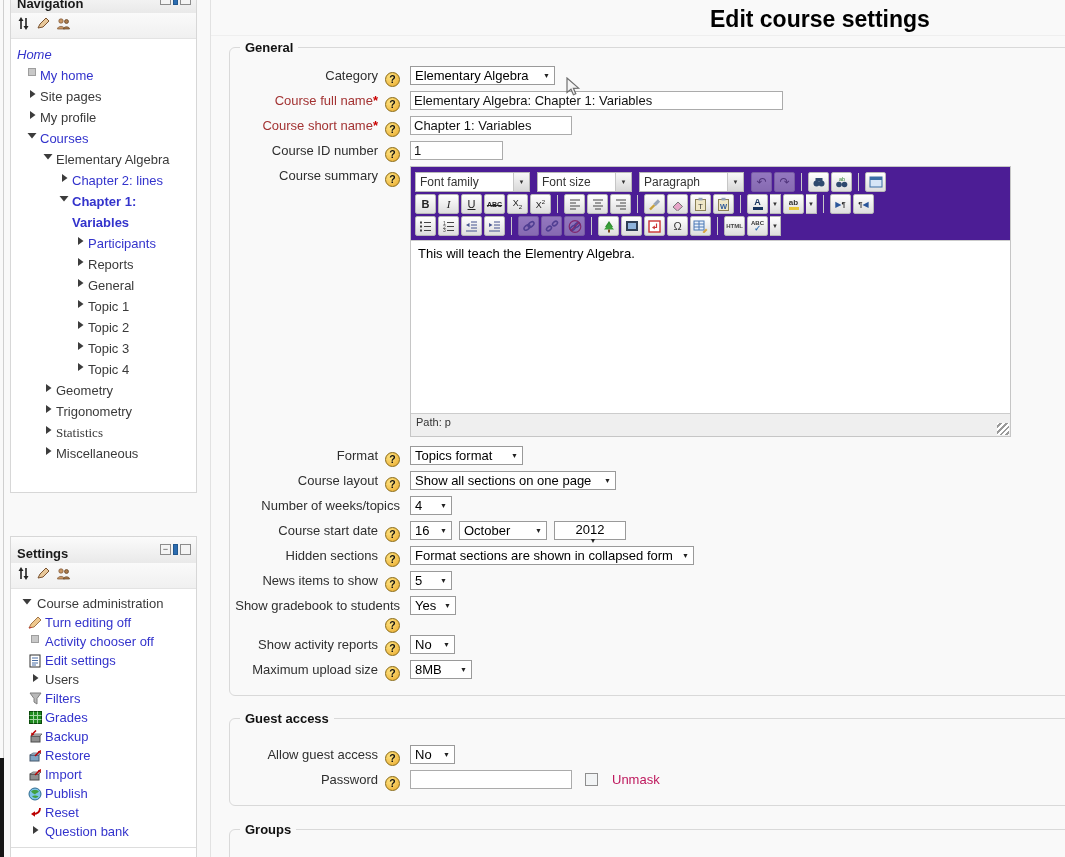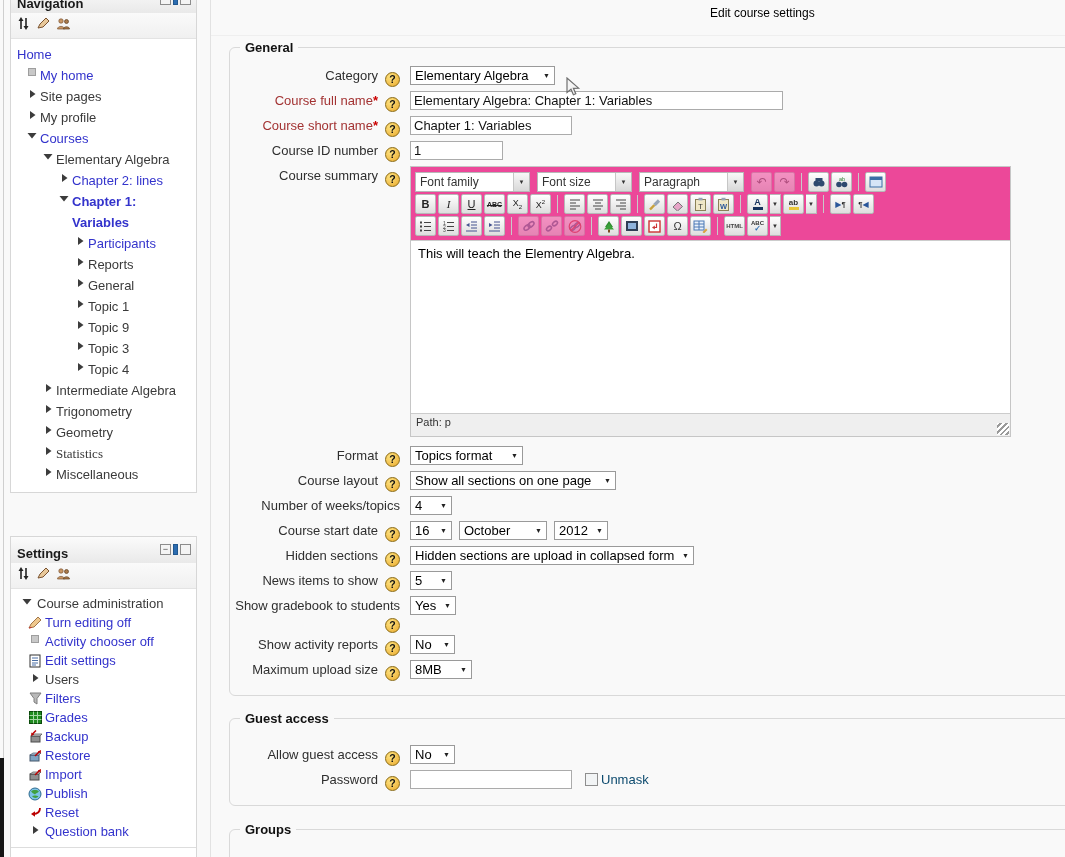--- a/index.html
+++ b/index.html
@@ -23,40 +23,40 @@
   .ticon{flex:none;display:inline-flex;align-items:center;justify-content:center;padding-top:3px;}
   .nav-tree .ticon{width:16px;}
   .set-tree .ticon{width:20px;}
   .tlabel{color:#3A3A3A;}
   .tlink{color:#3333CC;}
   .tbold{font-weight:bold;}
   .tdivider{border-top:1px solid #DDD;margin:6px -3px 6px -6px;}
 
   
   #main{position:absolute;left:210px;top:0;width:855px;height:857px;border-left:1px solid #E2E2E2;background:#F9F9F9;}
-  .page-title{position:absolute;left:499px;top:6px;font-size:12px;font-weight:normal;color:#000;white-space:nowrap;}
+  .page-title{position:absolute;left:499px;top:6px;font-size:23px;font-weight:bold;color:#000;white-space:nowrap;}
   .header-rule{position:absolute;left:0;top:35px;width:855px;border-top:1px solid #EFEFEF;}
   fieldset.fset{position:absolute;left:18px;width:1110px;border:1px solid #D9D9D9;border-radius:6px;margin:0;padding:6px 0 10px 4px;background:transparent;}
   fieldset.fset legend{font-weight:bold;font-size:13px;color:#111;padding:0 5px;margin-left:6px;}
   .frow{display:flex;align-items:flex-start;min-height:23px;margin-bottom:2px;}
   .frow.first{margin-top:5px;}
   .flabel{flex:0 0 166px;text-align:right;font-size:13px;color:#2F2F2F;padding-top:2px;line-height:16px;}
   .flabel .req-label{color:#A33333;}
   .asterisk{color:#CC0000;font-weight:bold;}
   .help{display:inline-block;width:15px;height:15px;border-radius:50%;background:radial-gradient(circle at 35% 30%,#FFE482,#E9A92C);border:1px solid #8A6A14;color:#111;font-size:10.5px;font-weight:bold;text-align:center;line-height:13px;margin-left:7px;vertical-align:-3px;box-sizing:border-box;cursor:pointer;}
   .ffield{margin-left:10px;display:flex;gap:7px;align-items:center;flex-wrap:nowrap;}
   .sel{display:inline-flex;align-items:center;justify-content:space-between;height:19px;border:1px solid #9A9A9A;background:#FFF;font-size:13px;padding:0 4px;box-sizing:border-box;cursor:default;}
   .sel-a{font-size:7px;color:#222;margin-left:6px;}
   .tinput{height:19px;border:1px solid #ABABAB;background:#FFF;font-size:13px;padding:0 3px;box-sizing:border-box;font-family:"Liberation Sans",sans-serif;color:#111;}
   .cbwrap{display:inline-flex;align-items:center;margin-left:6px;}
   .cb{display:inline-block;width:13px;height:13px;border:1px solid #8E8E8E;background:#F2F4F5;box-sizing:border-box;}
-  .cb-label{font-size:13px;color:#0c4a6e;margin-left:3px;}
+  .cb-label{font-size:13px;color:#be185d;margin-left:14px;}
 
   
-  .editor{width:601px;border:1px solid #C6C6C6;background:#ec4899;box-sizing:border-box;margin-bottom:7px;}
+  .editor{width:601px;border:1px solid #C6C6C6;background:#4c1d95;box-sizing:border-box;margin-bottom:7px;}
   .tb{padding:3px 4px 2px 4px;}
   .tb-row{display:flex;align-items:center;gap:2px;margin:2px 0;}
   .tdrop{height:20px;border:1px solid #B8B8B8;background:#FFF;display:inline-flex;align-items:center;font-size:12px;color:#333;padding:0 0 0 4px;margin-right:5px;box-sizing:border-box;cursor:default;}
   .tdrop-a{width:15px;height:18px;background:linear-gradient(#F8F8F8,#D8D8D8);border-left:1px solid #C6C6C6;display:inline-flex;align-items:center;justify-content:center;font-size:6px;color:#333;margin-left:5px;}
   .tbtn{width:21px;height:20px;border:1px solid #B8B8B8;background:linear-gradient(#FFFFFF,#DEDEDE);display:inline-flex;align-items:center;justify-content:center;font-size:10px;color:#222;border-radius:2px;box-sizing:border-box;cursor:pointer;flex:none;}
   .tbtn.dis{opacity:.4;}
   .tbdd{width:11px;height:20px;border:1px solid #B8B8B8;border-left:none;background:linear-gradient(#FFFFFF,#DEDEDE);display:inline-flex;align-items:center;justify-content:center;font-size:6px;color:#333;box-sizing:border-box;cursor:pointer;flex:none;}
   .tsep{width:1px;height:18px;background:#C9C9C9;margin:0 4px;flex:none;}
   .ed-content{background:#FFF;border-top:1px solid #CCC;height:162px;font-size:13px;padding:5px 7px;color:#000;}
   .ed-path{background:#EFEFEF;border-top:1px solid #CCC;height:18px;font-size:11px;color:#333;padding:2px 5px;box-sizing:content-box;position:relative;}
@@ -92,21 +92,21 @@
             <path d="M2 11 L4 7 L10 1 L13 4 L7 10 Z" fill="#E8C89A" stroke="#7A5230"></path>
           </svg></span>
       <span><svg width="15" height="13">
             <circle cx="5" cy="4" r="2.2" fill="#C89664" stroke="#7A5230" stroke-width=".7"></circle>
             <path d="M1.5 12 C1.5 8.5 8.5 8.5 8.5 12 Z" fill="#C89664" stroke="#7A5230" stroke-width=".7"></path>
             <circle cx="10.5" cy="4.5" r="2" fill="#A8794C" stroke="#5E3D1E" stroke-width=".7"></circle>
             <path d="M7.5 12 C7.5 9 13.5 9 13.5 12 Z" fill="#A8794C" stroke="#5E3D1E" stroke-width=".7"></path>
           </svg></span>
     </div>
     <div class="tree nav-tree" id="nav-tree">
-        <div class="titem" style="padding-left: 0px;">
+        <div class="titem" style="padding-left: 0px; font-style: italic;">
           <span class="tlabel tlink">Home</span>
         </div>
         <div class="titem" style="padding-left: 7px;">
           <span class="ticon">
             <span style="display:inline-block;width:6px;height:6px;background:#C8C8C8;border:1px solid #9E9E9E"></span>
           </span>
           <span class="tlabel tlink">My home</span>
         </div>
         <div class="titem" style="padding-left: 7px;">
           <span class="ticon">
@@ -187,21 +187,21 @@
             </svg>
           </span>
           <span class="tlabel">Topic 1</span>
         </div>
         <div class="titem" style="padding-left: 55px;">
           <span class="ticon">
             <svg width="9" height="10">
               <path d="M2 1 L7.5 5 L2 9 Z" fill="#3C3C3C"></path>
             </svg>
           </span>
-          <span class="tlabel">Topic 9</span>
+          <span class="tlabel">Topic 2</span>
         </div>
         <div class="titem" style="padding-left: 55px;">
           <span class="ticon">
             <svg width="9" height="10">
               <path d="M2 1 L7.5 5 L2 9 Z" fill="#3C3C3C"></path>
             </svg>
           </span>
           <span class="tlabel">Topic 3</span>
         </div>
         <div class="titem" style="padding-left: 55px;">
@@ -211,37 +211,29 @@
             </svg>
           </span>
           <span class="tlabel">Topic 4</span>
         </div>
         <div class="titem" style="padding-left: 23px;">
           <span class="ticon">
             <svg width="9" height="10">
               <path d="M2 1 L7.5 5 L2 9 Z" fill="#3C3C3C"></path>
             </svg>
           </span>
-          <span class="tlabel">Intermediate Algebra</span>
+          <span class="tlabel">Geometry</span>
         </div>
         <div class="titem" style="padding-left: 23px;">
           <span class="ticon">
             <svg width="9" height="10">
               <path d="M2 1 L7.5 5 L2 9 Z" fill="#3C3C3C"></path>
             </svg>
           </span>
           <span class="tlabel">Trigonometry</span>
-        </div>
-        <div class="titem" style="padding-left: 23px;">
-          <span class="ticon">
-            <svg width="9" height="10">
-              <path d="M2 1 L7.5 5 L2 9 Z" fill="#3C3C3C"></path>
-            </svg>
-          </span>
-          <span class="tlabel">Geometry</span>
         </div>
         <div class="titem" style="padding-left: 23px; font-family: Liberation Serif, serif;">
           <span class="ticon">
             <svg width="9" height="10">
               <path d="M2 1 L7.5 5 L2 9 Z" fill="#3C3C3C"></path>
             </svg>
           </span>
           <span class="tlabel">Statistics</span>
         </div>
         <div class="titem" style="padding-left: 23px;">
@@ -753,31 +745,31 @@
             <div class="flabel"><span>Course start date</span><span class="help">?</span></div>
             <div class="ffield">
               <span class="sel" style="width: 42px;">
                 <span class="sel-t">16</span>
                 <span class="sel-a">▼</span>
               </span>
               <span class="sel" style="width: 88px;">
                 <span class="sel-t">October</span>
                 <span class="sel-a">▼</span>
               </span>
-              <span class="sel" style="width: 54px;">
+              <span class="sel" style="width: 72px; flex-direction: column;">
                 <span class="sel-t">2012</span>
                 <span class="sel-a">▼</span>
               </span>
             </div>
           </div>
           <div class="frow">
             <div class="flabel"><span>Hidden sections</span><span class="help">?</span></div>
             <div class="ffield">
               <span class="sel" style="width: 284px;">
-                <span class="sel-t">Hidden sections are upload in collapsed form</span>
+                <span class="sel-t">Format sections are shown in collapsed form</span>
                 <span class="sel-a">▼</span>
               </span>
             </div>
           </div>
           <div class="frow">
             <div class="flabel"><span>News items to show</span><span class="help">?</span></div>
             <div class="ffield">
               <span class="sel" style="width: 42px;">
                 <span class="sel-t">5</span>
                 <span class="sel-a">▼</span>

